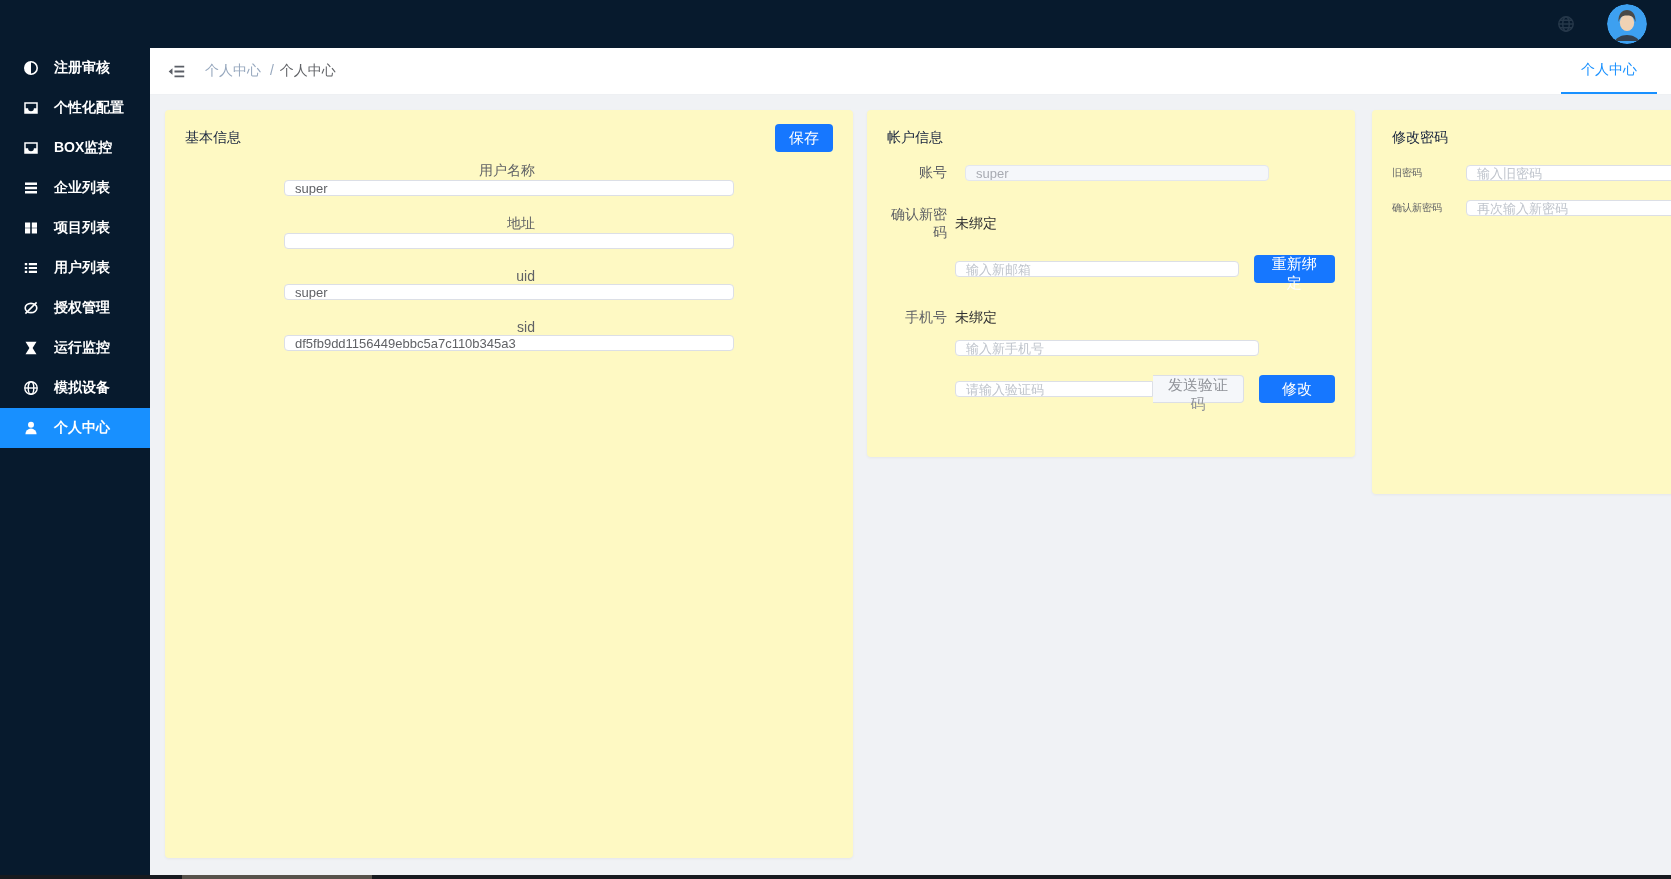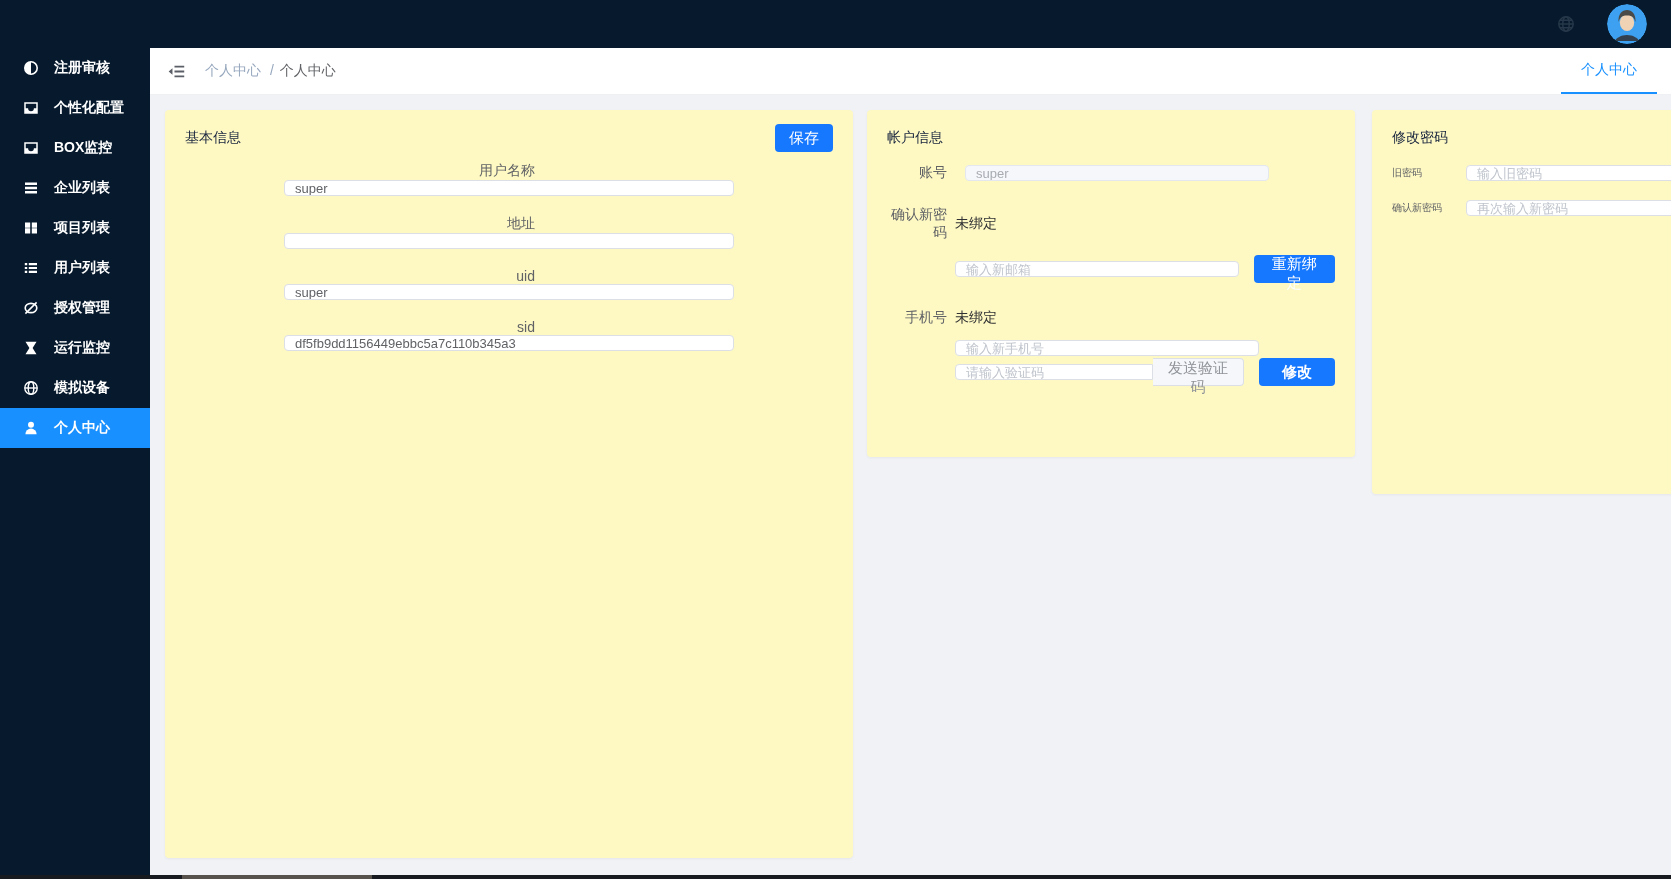--- a/index.html
+++ b/index.html
@@ -269,24 +269,24 @@
         <button class="btn btn-primary gap15">重新绑定</button>
       </div>
 
       <div class="acc-row" style="margin-top:26px;">
         <span class="a-label">手机号</span>
         <span class="status-txt">未绑定</span>
       </div>
       <div class="acc-row indent" style="margin-top:13px;">
         <input class="inp-phone" placeholder="输入新手机号" style="">
       </div>
-      <div class="acc-row indent" style="margin-top:2px;">
+      <div class="acc-row indent" style="margin-top:19px;">
         <input class="inp-code" placeholder="请输入验证码" style="">
         <button class="btn btn-plain">发送验证码</button>
-        <button class="btn btn-primary gap15" style="min-width:76px;font-weight:bold;">修改</button>
+        <button class="btn btn-primary gap15" style="min-width:76px;">修改</button>
       </div>
     </div>
 
     <div class="card card-pwd">
       <div class="card-head">
         <span class="card-title">修改密码</span>
         <button class="btn btn-primary">保存</button>
       </div>
 
       <div class="acc-row" style="margin-top:13px;">

